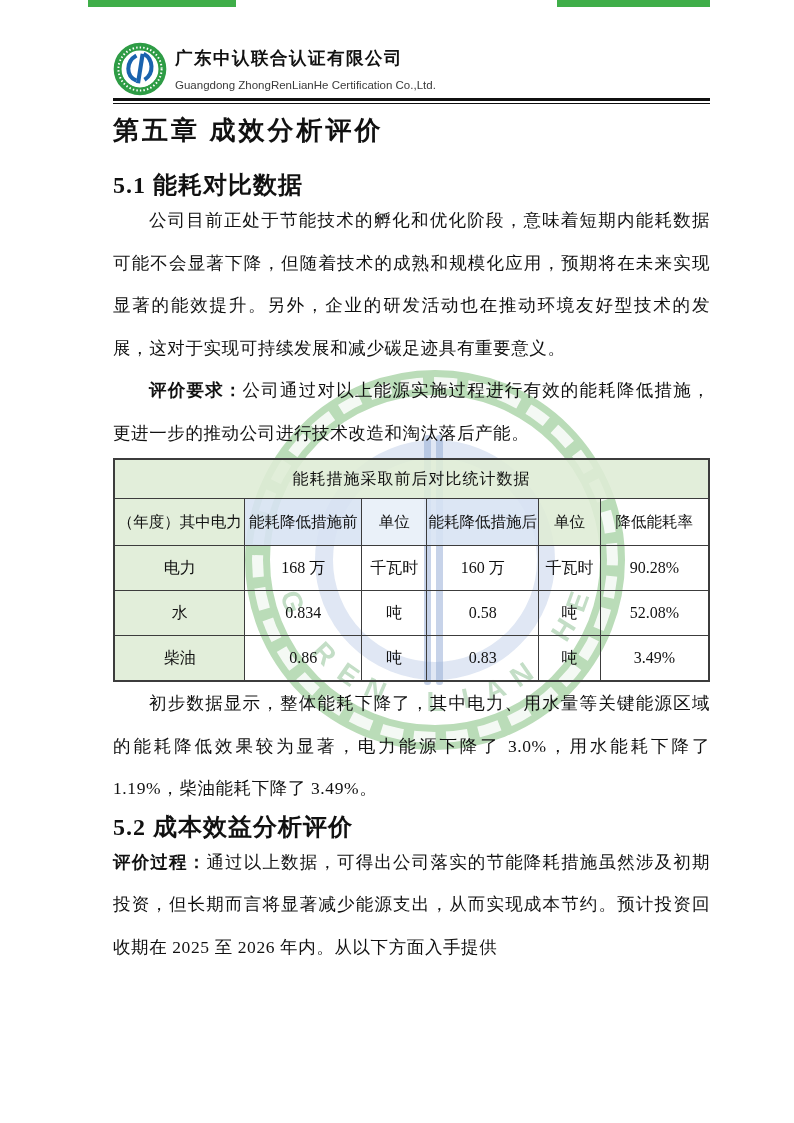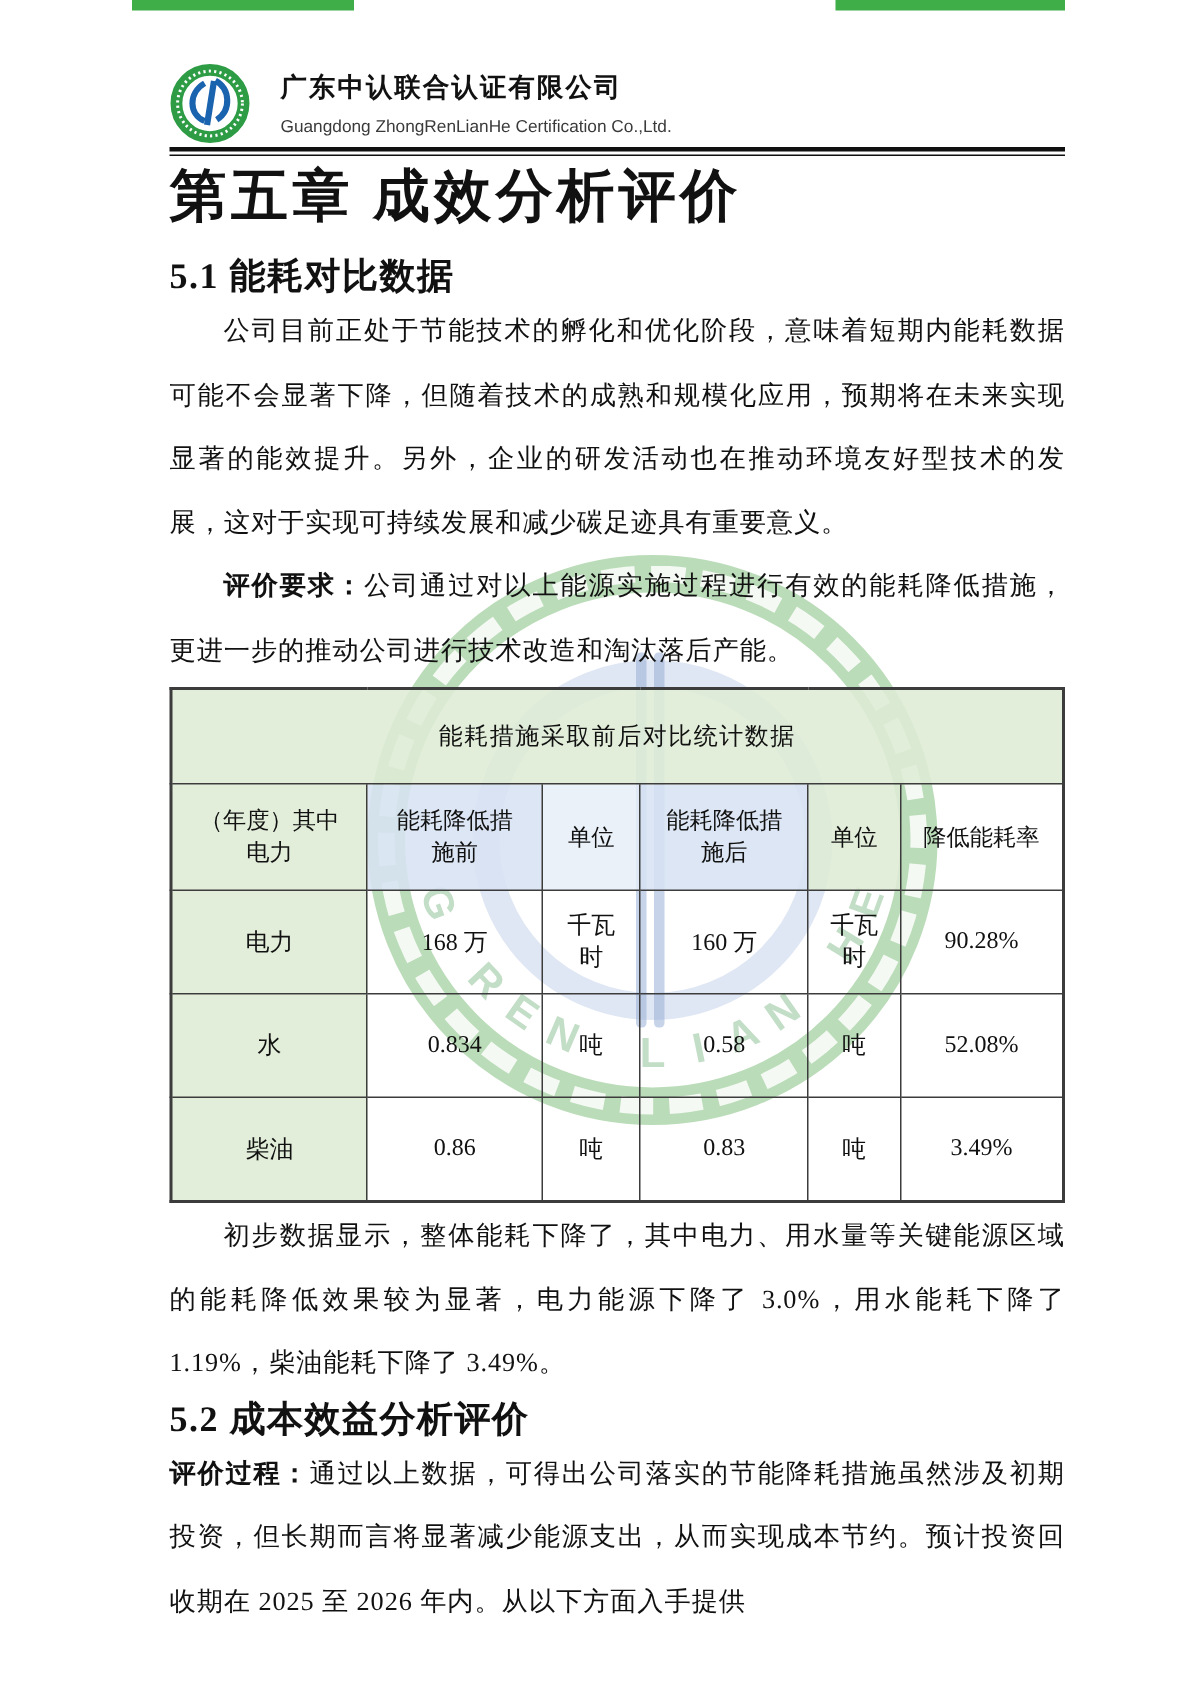--- a/index.html
+++ b/index.html
@@ -22,40 +22,40 @@
   .wm-bar{position:absolute;width:7px;height:250px;top:110px;background:rgba(70,112,182,.55);border-radius:3px;}
   .wm-bar.b1{left:224px;} .wm-bar.b2{left:236px;}
   .wm-star{position:absolute;left:242px;top:276px;font-size:46px;line-height:1;color:#fff;
            font-family:"DejaVu Sans",sans-serif;}
   .wm-letter{position:absolute;font-family:"Liberation Sans",sans-serif;font-weight:700;
            font-size:28px;color:rgba(88,162,96,.65);}
 
   .content{position:relative;z-index:1;padding:42px 84px 0 113px;}
 
   
-  .hdr{display:flex;align-items:flex-start;gap:12px;}
+  .hdr{display:flex;align-items:flex-start;}
   .hdr .logo{width:54px;height:54px;flex:0 0 auto;}
   .hdr .names{margin-left:8px;font-family:"Liberation Sans",sans-serif;}
   .company-cn{font-weight:700;font-size:17.5px;letter-spacing:1.5px;margin-top:4px;}
   .company-en{font-size:11.5px;color:#3a3a3a;margin-top:9px;}
   .divider{margin-top:2px;border-top:3px solid #101010;border-bottom:1.5px solid #101010;height:2px;}
 
-  h1.chapter{margin:8px 0 0;font-size:38px;line-height:38px;letter-spacing:3px;font-weight:700;}
+  h1.chapter{margin:8px 0 0;font-size:26px;line-height:38px;letter-spacing:3px;font-weight:700;}
   h2.section{margin:22px 0 0;font-size:24px;line-height:27px;letter-spacing:1px;font-weight:700;}
   h2.section.second{margin-top:4px;}
 
   p.body{margin:0;font-size:17.5px;line-height:42.5px;letter-spacing:.6px;text-align:justify;}
   p.body .lbl{font-weight:700;}
   .indent{text-indent:36px;}
   .mt10{margin-top:10px;} .mt4{margin-top:4px;} .mt14{margin-top:14px;}
 
   
   .tblwrap{margin-top:4px;}
   table.energy{width:100%;border-collapse:collapse;border:2px solid #3c3c3c;table-layout:fixed;}
-  table.energy td{border:1px solid #3c3c3c;text-align:center;font-size:16px;padding:12px;}
+  table.energy td{border:1px solid #3c3c3c;text-align:center;font-size:16px;padding:0;}
   td.t-title{height:38px;font-size:16.5px;letter-spacing:1px;}
   tr.hdr-row td{height:46px;font-size:15.5px;}
   tr.data-row td{height:44px;}
   td.pct{text-align:left;padding-left:12px;font-size:17.5px;}
   .bg-g{background:rgba(222,236,213,.88);}
   .bg-b{background:rgba(215,227,242,.88);}
   .bg-bl{background:rgba(229,238,248,.8);}
 
   .footer{position:absolute;left:0;right:0;top:1038px;text-align:center;
           font-size:13px;z-index:1;}

